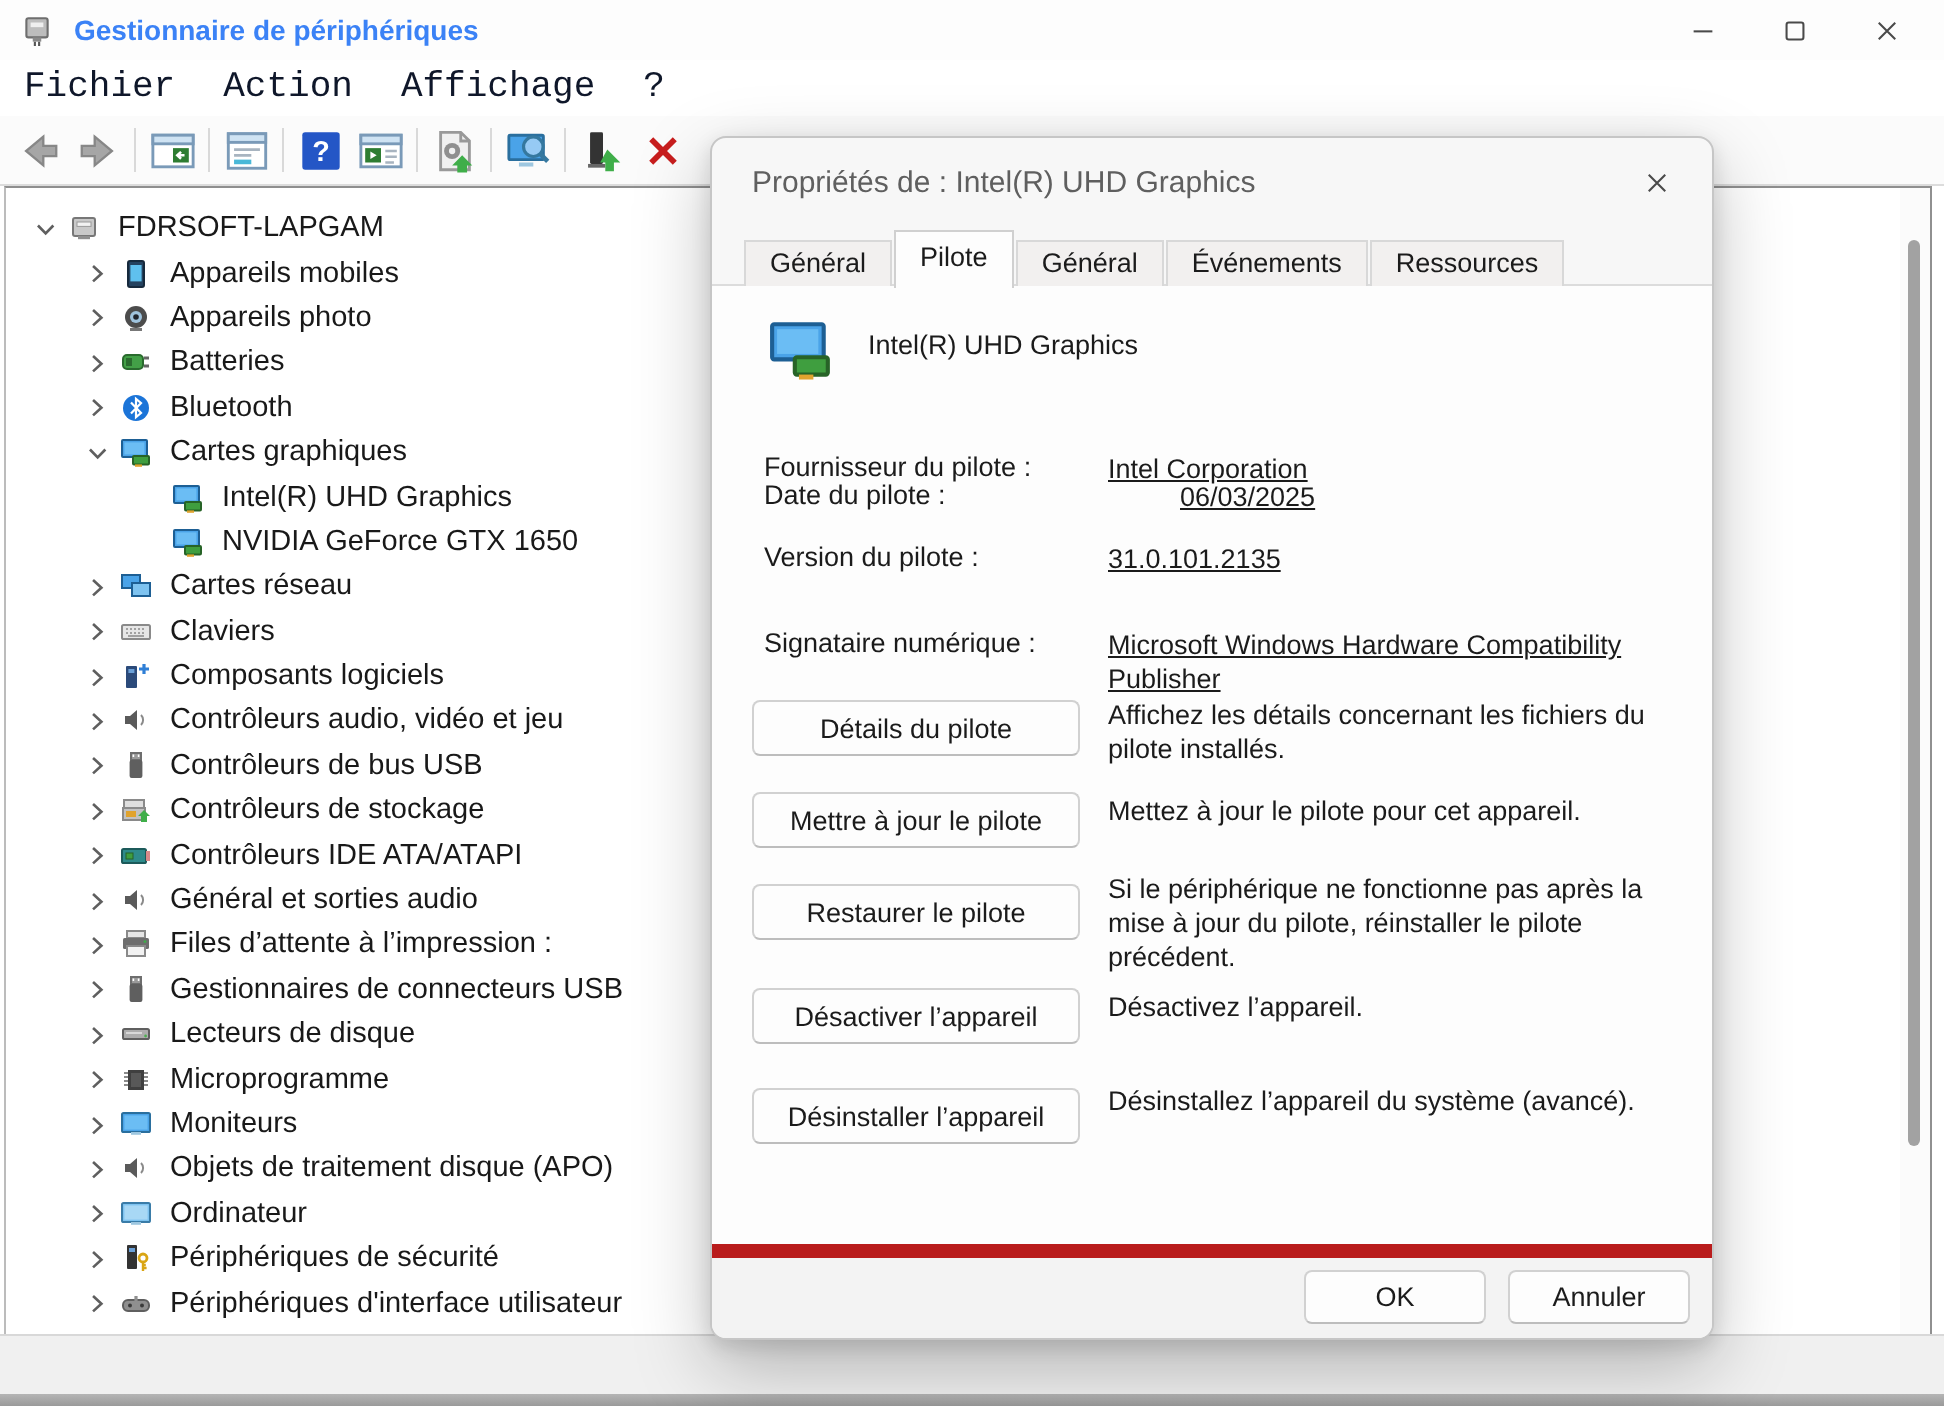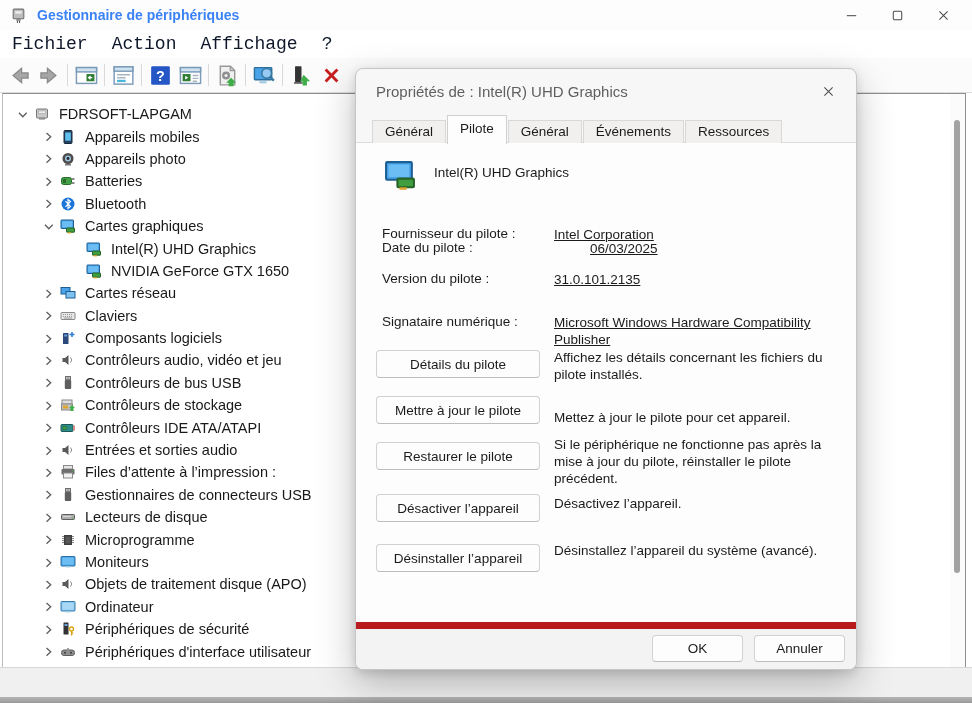--- a/index.html
+++ b/index.html
@@ -464,21 +464,21 @@
             <svg viewBox="0 0 10 10">
               <path d="M3.2 1.8L7 5.3 3.2 8.8" fill="none" stroke="#5f5f5f" stroke-width="1.2"></path>
             </svg>
           </span>
           <span class="icon tree-ico">
             <svg viewBox="0 0 16 16">
               <path d="M2.5 6H5l3.5-3v10L5 10H2.5z" fill="#5a5a5a"></path>
               <path d="M10.5 5.5a3.5 3.5 0 010 5" stroke="#8a8a8a" fill="none"></path>
             </svg>
           </span>
-          <span>Entrées et sorties audio</span>
+          <span>Général et sorties audio</span>
         </div>
         <div class="tree-row" style="padding-left: 34px;">
           <span class="chev">
             <svg viewBox="0 0 10 10">
               <path d="M3.2 1.8L7 5.3 3.2 8.8" fill="none" stroke="#5f5f5f" stroke-width="1.2"></path>
             </svg>
           </span>
           <span class="icon tree-ico">
             <svg viewBox="0 0 16 16">
               <rect x="3.5" y="1.5" width="9" height="3.5" fill="#e6e6e6" stroke="#8a8a8a"></rect>
@@ -676,21 +676,21 @@
             <span class="field-value">Microsoft Windows Hardware Compatibility Publisher</span>
           </div>
         </div>
       <div class="actions" id="actions">
           <div class="action-row" style="top: 0px;">
             <button class="action-btn">Détails du pilote</button>
             <div class="action-desc" style="top: -1px;">Affichez les détails concernant les fichiers du pilote installés.</div>
           </div>
           <div class="action-row" style="top: 46px;">
             <button class="action-btn">Mettre à jour le pilote</button>
-            <div class="action-desc" style="top: 1px; margin-top: 12px;">Mettez à jour le pilote pour cet appareil.</div>
+            <div class="action-desc" style="top: 1px;">Mettez à jour le pilote pour cet appareil.</div>
           </div>
           <div class="action-row" style="top: 92px;">
             <button class="action-btn">Restaurer le pilote</button>
             <div class="action-desc" style="top: -6px;">Si le périphérique ne fonctionne pas après la mise à jour du pilote, réinstaller le pilote précédent.</div>
           </div>
           <div class="action-row" style="top: 144px;">
             <button class="action-btn">Désactiver l’appareil</button>
             <div class="action-desc" style="top: 1px;">Désactivez l’appareil.</div>
           </div>
           <div class="action-row" style="top: 194px;">

